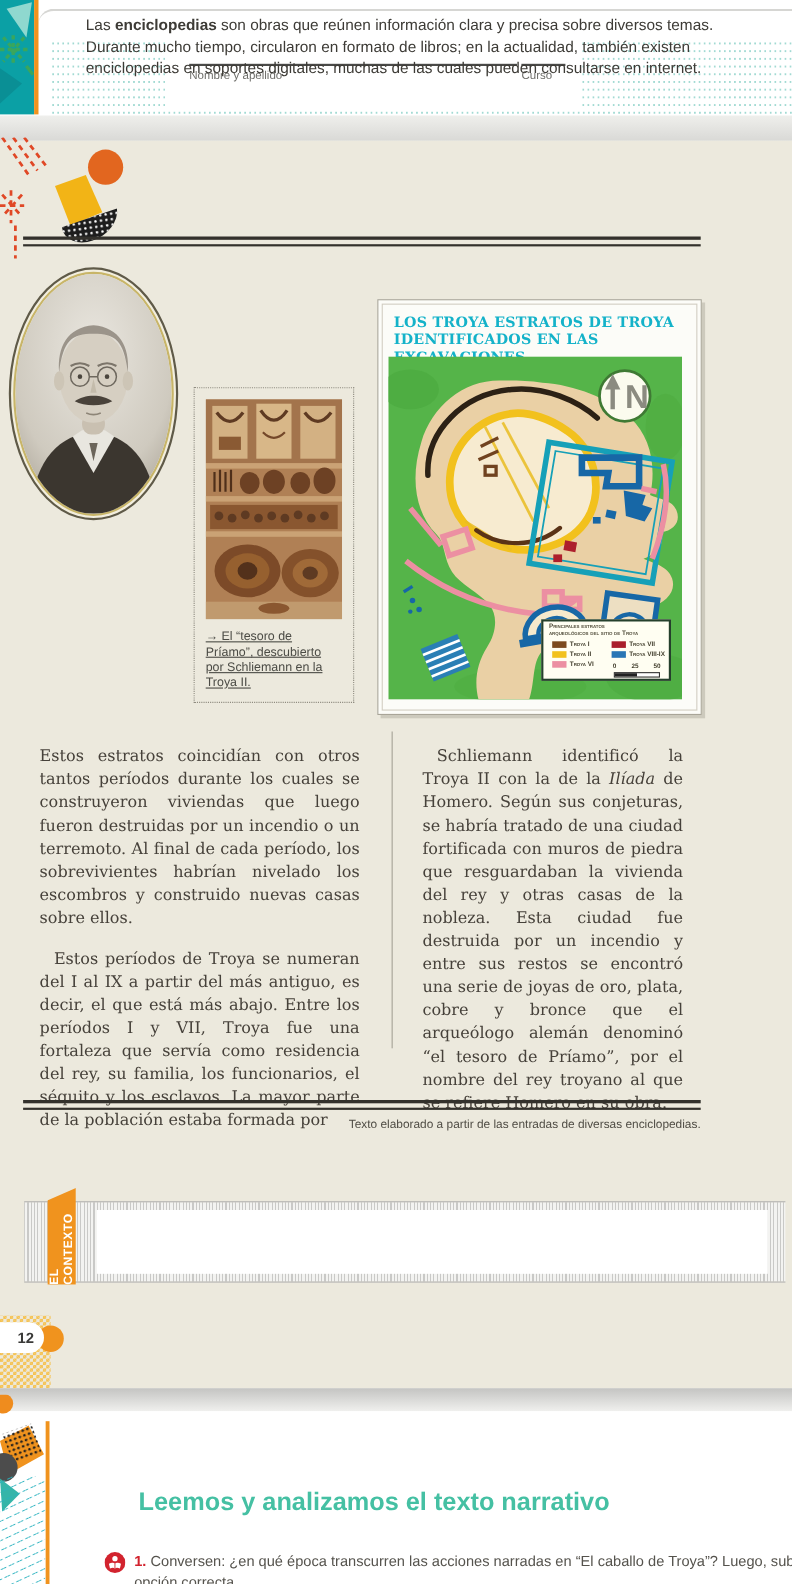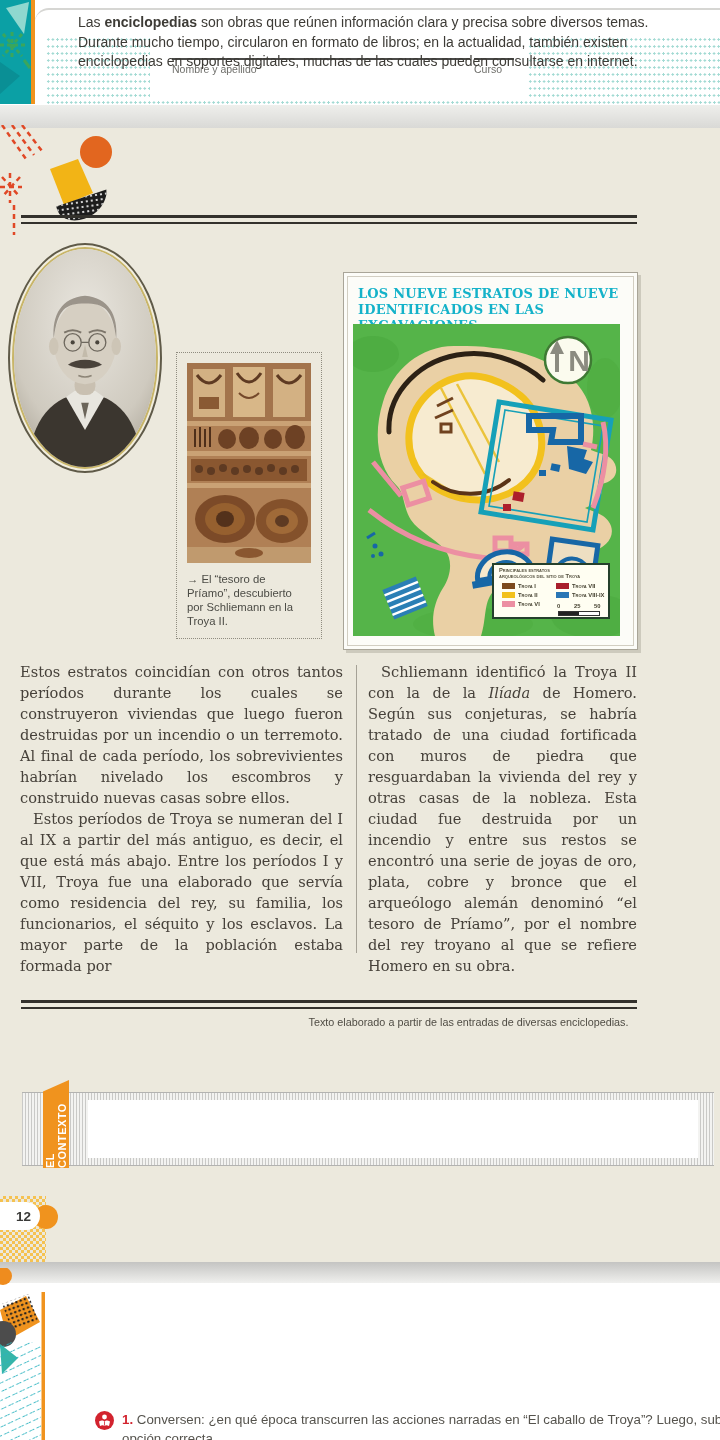--- a/index.html
+++ b/index.html
@@ -34,21 +34,21 @@
   .portrait-inner{width:100%;height:100%;border-radius:50%;border:2px solid #c8b568;
                   overflow:hidden;box-sizing:border-box;}
   .portrait-inner svg{display:block;width:100%;height:100%;}
 
   .capbox{border:1.5px dotted #8f8c80;color:#4b4b45;font-size:11.3px;line-height:14px;
           padding:7px 8px;box-sizing:border-box;}
   .portrait-cap{left:22px;top:480px;width:116px;}
   .treasure-box{left:176px;top:352px;width:146px;border:1.5px dotted #8f8c80;
                 padding:10px;box-sizing:border-box;}
   .treasure-box svg{display:block;width:124px;height:200px;}
-  .treasure-cap{margin-top:9px;color:#4b4b45;font-size:11.3px;line-height:14px;}
+  .treasure-cap{margin-top:9px;color:#4b4b45;font-size:11.3px;line-height:14px;text-decoration:underline;}
 
   
   .map-panel{left:343px;top:272px;width:295px;height:378px;background:#fcfcf8;
              border:1px solid #a9a598;box-sizing:border-box;
              box-shadow:3px 3px 0 rgba(150,145,130,.35);}
   .map-panel-inner{position:absolute;left:3px;top:3px;right:3px;bottom:3px;
                    border:1px solid #d2cec2;}
   .map-title{left:358px;top:286px;width:268px;font-family:"DejaVu Serif",serif;
              font-weight:bold;font-size:13px;line-height:16px;color:#14b2c9;letter-spacing:.2px;}
   .map-svg{left:353px;top:324px;width:267px;height:312px;}
@@ -58,27 +58,27 @@
                 font-weight:bold;color:#55513f;}
   .lg-sw{position:absolute;width:13px;height:6px;}
   .lg-lb{position:absolute;font-size:5.8px;line-height:6px;color:#44402f;font-weight:bold;}
   .lg-num{position:absolute;font-size:5.8px;color:#44402f;font-weight:bold;}
   .lg-bar{position:absolute;left:64px;top:46px;width:40px;height:3px;border:.7px solid #333;
           background:linear-gradient(90deg,#222 0 50%,#fff 50% 100%);}
 
   
   .col{font-family:"DejaVu Serif",serif;font-size:14.6px;line-height:21px;color:#46413a;
        text-align:justify;hyphens:auto;}
-  .col p{margin:0;}
+  .col p{margin:16px;}
   .col p.ind{text-indent:13px;}
   .col1{left:20px;top:661px;width:323px;}
   .col2{left:368px;top:661px;width:269px;}
   .coldiv{left:356px;top:665px;width:1px;height:288px;background:#a5a196;}
 
-  .attribution{left:300px;top:1016px;width:337px;text-align:center;font-size:10.8px;color:#4f4c44;}
+  .attribution{left:300px;top:1016px;width:337px;text-align:right;font-size:10.8px;color:#4f4c44;}
 
   
   .ctx-box{left:22px;top:1092px;width:692px;height:74px;
            background:repeating-linear-gradient(90deg,#c9c9c7 0 1px,#f3f3f1 1px 3px);
            border-top:1px solid #b3b3b1;border-bottom:1px solid #b3b3b1;box-sizing:border-box;}
   .ctx-white{position:absolute;left:66px;top:7px;right:16px;bottom:7px;background:#fff;}
   .ctx-text{position:absolute;left:78px;top:13px;width:600px;font-size:14px;line-height:19.5px;color:#3d3b36;}
   .ctx-tab{left:43px;top:1080px;width:26px;height:88px;background:#f0931e;
            clip-path:polygon(0 13%,100% 0,100% 100%,0 100%);}
   .ctx-tab span{position:absolute;left:0;top:6px;width:26px;height:82px;
@@ -248,21 +248,21 @@
       <rect x="0" y="184" width="124" height="16" fill="#c09a6e"></rect>
       <ellipse cx="62" cy="190" rx="14" ry="5" fill="#8a5730"></ellipse>
     </svg>
     <div class="treasure-cap">→ El “tesoro de Príamo”, descubierto por Schliemann en la Troya II.</div>
   </div>
 
   <div class="abs map-panel">
     <div class="map-panel-inner"></div>
   </div>
   <div class="abs map-title">
-    <div>LOS NUEVE ESTRATOS DE NUEVE</div>
+    <div>LOS TROYA ESTRATOS DE TROYA</div>
     <div>IDENTIFICADOS EN LAS EXCAVACIONES</div>
   </div>
   <svg class="abs map-svg" viewBox="0 0 267 312">
     <rect width="267" height="312" fill="#55b449"></rect>
     <ellipse cx="20" cy="30" rx="26" ry="18" fill="#4aa83d" opacity=".6"></ellipse>
     <ellipse cx="240" cy="292" rx="42" ry="22" fill="#4aa83d" opacity=".5"></ellipse>
     <ellipse cx="252" cy="64" rx="18" ry="30" fill="#4aa83d" opacity=".4"></ellipse>
     <ellipse cx="120" cy="300" rx="60" ry="16" fill="#4aa83d" opacity=".35"></ellipse>
     <path d="M105,22 C70,20 40,44 30,78 C20,110 24,142 44,162 C52,170 50,184 58,196
              C66,208 82,214 92,226 C100,236 98,252 90,264 C80,280 78,296 82,312
@@ -348,21 +348,21 @@
     <div class="lg-sw" style="left: 62px; top: 27px; background: rgb(42, 118, 181);"></div>
     <div class="lg-lb" style="left:78px;top:27px;">Troya VIII-IX</div>
     <div class="lg-num" style="left:63px;top:38px;">0</div>
     <div class="lg-num" style="left:80px;top:38px;">25</div>
     <div class="lg-num" style="left:100px;top:38px;">50</div>
     <div class="lg-bar"></div>
   </div>
 
   <div class="abs col col1">
     <p>Estos estratos coincidían con otros tantos períodos durante los cuales se construyeron viviendas que luego fueron destruidas por un incendio o un terremoto. Al final de cada período, los sobrevivientes habrían nivelado los escombros y construido nuevas casas sobre ellos.</p>
-    <p class="ind">Estos períodos de Troya se numeran del I al IX a partir del más antiguo, es decir, el que está más abajo. Entre los períodos I y VII, Troya fue una elaborado que servía como residencia del rey, su familia, los funcionarios, el séquito y los esclavos. La mayor parte de la población estaba formada por</p>
+    <p class="ind">Estos períodos de Troya se numeran del I al IX a partir del más antiguo, es decir, el que está más abajo. Entre los períodos I y VII, Troya fue una fortaleza que servía como residencia del rey, su familia, los funcionarios, el séquito y los esclavos. La mayor parte de la población estaba formada por</p>
   </div>
   <div class="abs coldiv"></div>
   <div class="abs col col2">
     <p class="ind"><span>Schliemann identificó la Troya II con la de la </span><i>Ilíada</i><span> de Homero. Según sus conjeturas, se habría tratado de una ciudad fortificada con muros de piedra que resguardaban la vivienda del rey y otras casas de la nobleza. Esta ciudad fue destruida por un incendio y entre sus restos se encontró una serie de joyas de oro, plata, cobre y bronce que el arqueólogo alemán denominó “el tesoro de Príamo”, por el nombre del rey troyano al que se refiere Homero en su obra.</span></p>
   </div>
 
   <div class="abs drule rule2"></div>
   <div class="abs attribution">Texto elaborado a partir de las entradas de diversas enciclopedias.</div>
 
   <div class="abs ctx-box">
@@ -391,20 +391,21 @@
     </defs>
     <circle cx="3" cy="8" r="9" fill="#ef8c1e"></circle>
     <rect x="41.5" y="24" width="3.5" height="148" fill="#f0931e"></rect>
     <polygon points="0,42 26,28 40,54 8,72" fill="#f0931e"></polygon>
     <rect x="6" y="30" width="28" height="28" transform="rotate(-20 20 44)" fill="url(#bdots)"></rect>
     <circle cx="3" cy="66" r="13" fill="#4c4c4c"></circle>
     <polygon points="0,76 18,90 2,106" fill="#35b5a9"></polygon>
     <rect x="0" y="74" width="41" height="98" fill="url(#tdiag)"></rect>
   </svg>
 
+  <div class="abs section-heading">Leemos y analizamos el texto narrativo</div>
 
   <div class="abs act-row">
     <svg class="act-icon" viewBox="0 0 19 19">
       <circle cx="9.5" cy="9.5" r="9.5" fill="#d2232e"></circle>
       <circle cx="9.5" cy="6" r="2.4" fill="#fff"></circle>
       <path d="M4,10.5 C6.5,9 8.5,9.5 9.5,10.7 C10.5,9.5 12.5,9 15,10.5 L14,15 C12,13.8 10.5,13.9 9.5,15 C8.5,13.9 7,13.8 5,15 Z" fill="#fff"></path>
       <line x1="9.5" y1="10.7" x2="9.5" y2="14.6" stroke="#d2232e" stroke-width=".8"></line>
     </svg>
     <div class="act-text-block">
       <span class="act-num">1.</span>

